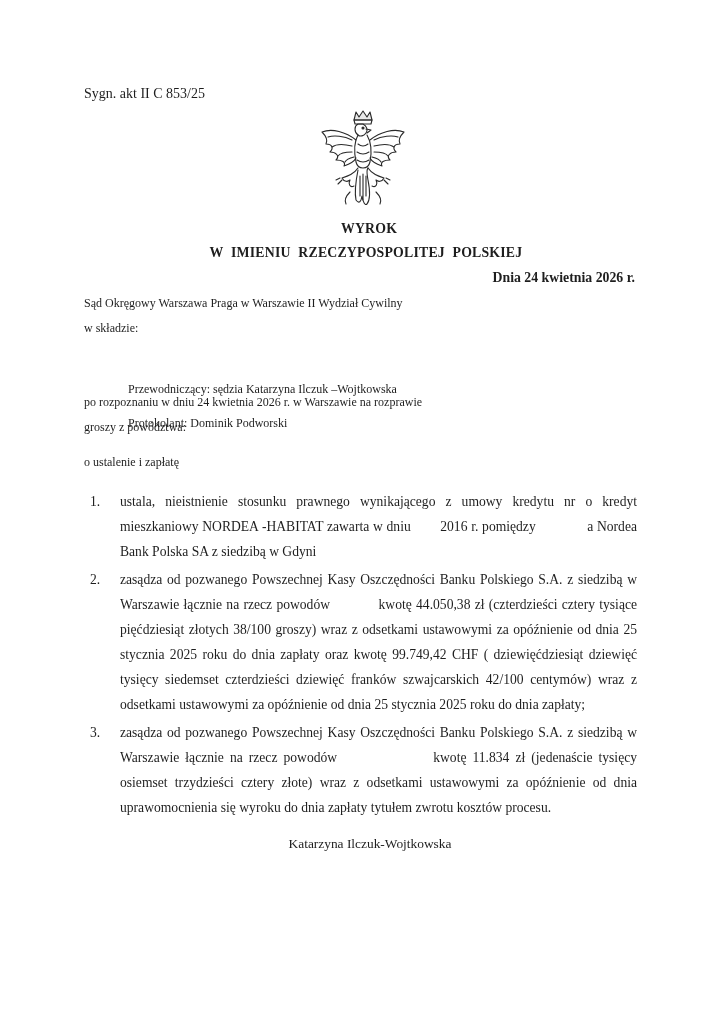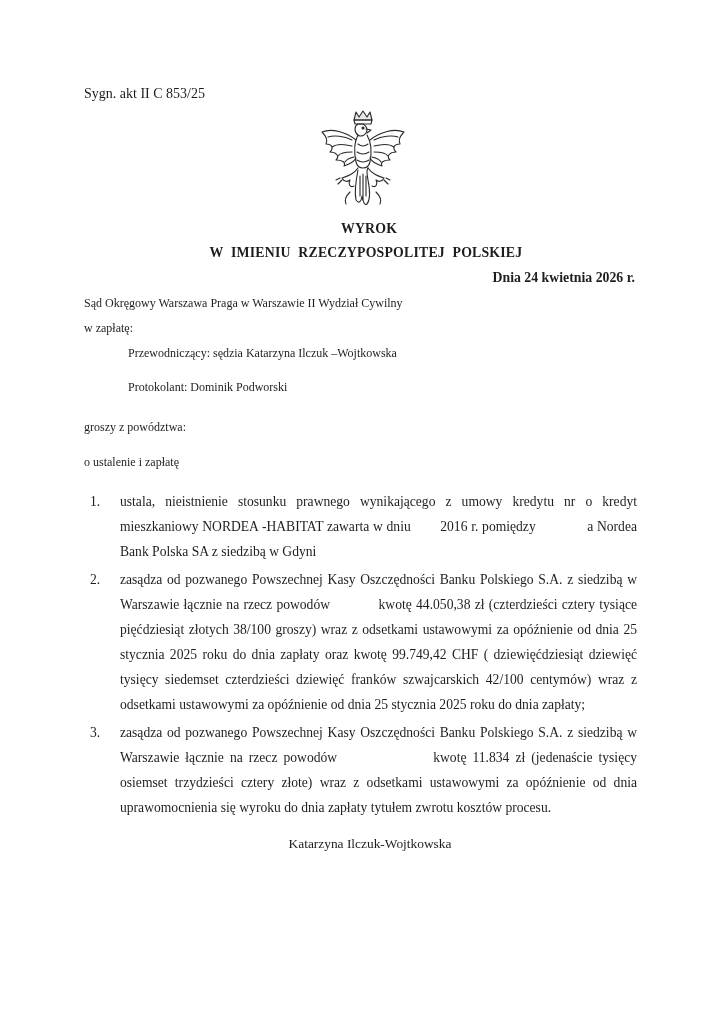--- a/index.html
+++ b/index.html
@@ -26,21 +26,21 @@
     .sygn { left: 84px; top: 86px; font-size: 14px; }
     .emblem { left: 314px; top: 110px; width: 98px; height: 102px; }
     .title {
       left: 0; width: 724px; text-align: center;
       font-weight: bold; font-size: 13.8px; letter-spacing: 0.2px;
     }
     .t1 { top: 221px; left: 7px; }
     .t2 { top: 245px; left: 4px; word-spacing: 4px; }
     .date { right: 89px; top: 270px; font-size: 13.8px; font-weight: bold; }
     .line { left: 84px; font-size: 12px; }
-    .indent { left: 128px; }
+    .indent { left: 128px; margin-top: 36px; }
     .list {
       position: absolute;
       left: 84px;
       width: 553px;
       top: 489px;
       font-size: 13.6px;
       line-height: 25px;
     }
     .list-item {
       position: relative;
@@ -97,23 +97,24 @@
       </g>
     </svg>
   </div>
 
   <div class="abs title t1">WYROK</div>
   <div class="abs title t2">W  IMIENIU  RZECZYPOSPOLITEJ  POLSKIEJ</div>
 
   <div class="abs date">Dnia 24 kwietnia 2026 r.</div>
 
   <div class="abs line" style="top:296px">Sąd Okręgowy Warszawa Praga w Warszawie II Wydział Cywilny</div>
-  <div class="abs line" style="top:321px">w zapłatę:</div>
+  <div class="abs line" style="top:321px">w składzie:</div>
   <div class="abs line indent" style="top:346px">Przewodniczący: sędzia Katarzyna Ilczuk –Wojtkowska</div>
   <div class="abs line indent" style="top:380px">Protokolant: Dominik Podworski</div>
+  <div class="abs line" style="top:395px">po rozpoznaniu w dniu 24 kwietnia 2026 r. w Warszawie na rozprawie</div>
   <div class="abs line" style="top:420px">groszy z powództwa:</div>
   <div class="abs line" style="top:455px">o ustalenie i zapłatę</div>
 
   <div class="list">
     <div class="list-item">
       <span class="list-num">1.</span>
       <span>ustala, nieistnienie stosunku prawnego wynikającego z umowy kredytu nr o kredyt mieszkaniowy NORDEA -HABITAT zawarta w dniu</span>
       <span class="gap" style="width:22px"></span>
       <span>2016 r. pomiędzy</span>
       <span class="gap" style="width:44px"></span>

